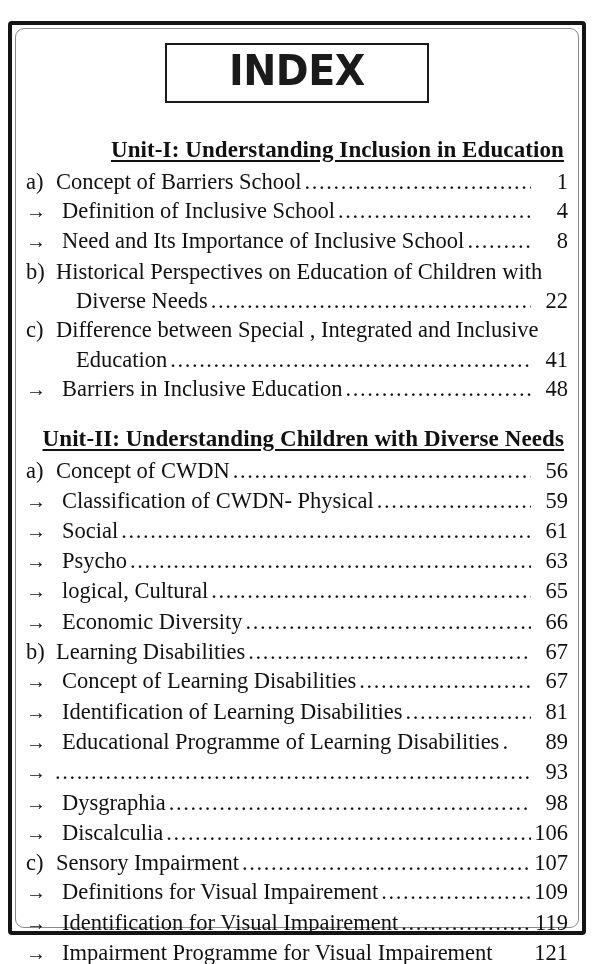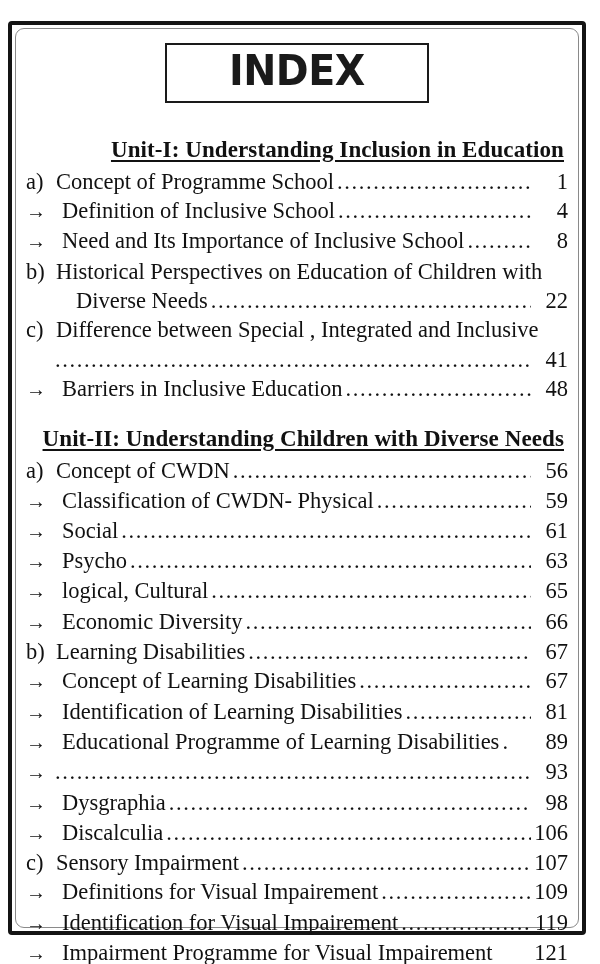--- a/index.html
+++ b/index.html
@@ -152,21 +152,21 @@
         <div class="title-text">INDEX</div>
       </div>
     </div>
 
     <div id="units-container">
         <div class="unit-block-1">
           <div class="unit-heading">Unit-I: Understanding Inclusion in Education</div>
           <ul class="toc-list">
             <li class="toc-row main">
               <span class="toc-marker">a)</span>
-              <span class="toc-label">Concept of Programme School</span>
+              <span class="toc-label">Concept of Barriers School</span>
               <span class="leader">........................................................................................................................................................................................................</span>
               <span class="toc-page">1</span>
             </li>
             <li class="toc-row sub">
               <span class="toc-marker arrow">→</span>
               <span class="toc-label">Definition of Inclusive School</span>
               <span class="leader">........................................................................................................................................................................................................</span>
               <span class="toc-page">4</span>
             </li>
             <li class="toc-row sub">
@@ -188,20 +188,21 @@
               <span class="toc-page">22</span>
             </li>
             <li class="toc-row main">
               <span class="toc-marker">c)</span>
               <span class="toc-label">Difference between Special , Integrated and Inclusive</span>
               <span class="leader none"></span>
               <span class="toc-page"></span>
             </li>
             <li class="toc-row wrap">
               <span class="toc-marker indent"></span>
+              <span class="toc-label">Education</span>
               <span class="leader">........................................................................................................................................................................................................</span>
               <span class="toc-page">41</span>
             </li>
             <li class="toc-row sub">
               <span class="toc-marker arrow">→</span>
               <span class="toc-label">Barriers in  Inclusive Education</span>
               <span class="leader">........................................................................................................................................................................................................</span>
               <span class="toc-page">48</span>
             </li>
           </ul>

